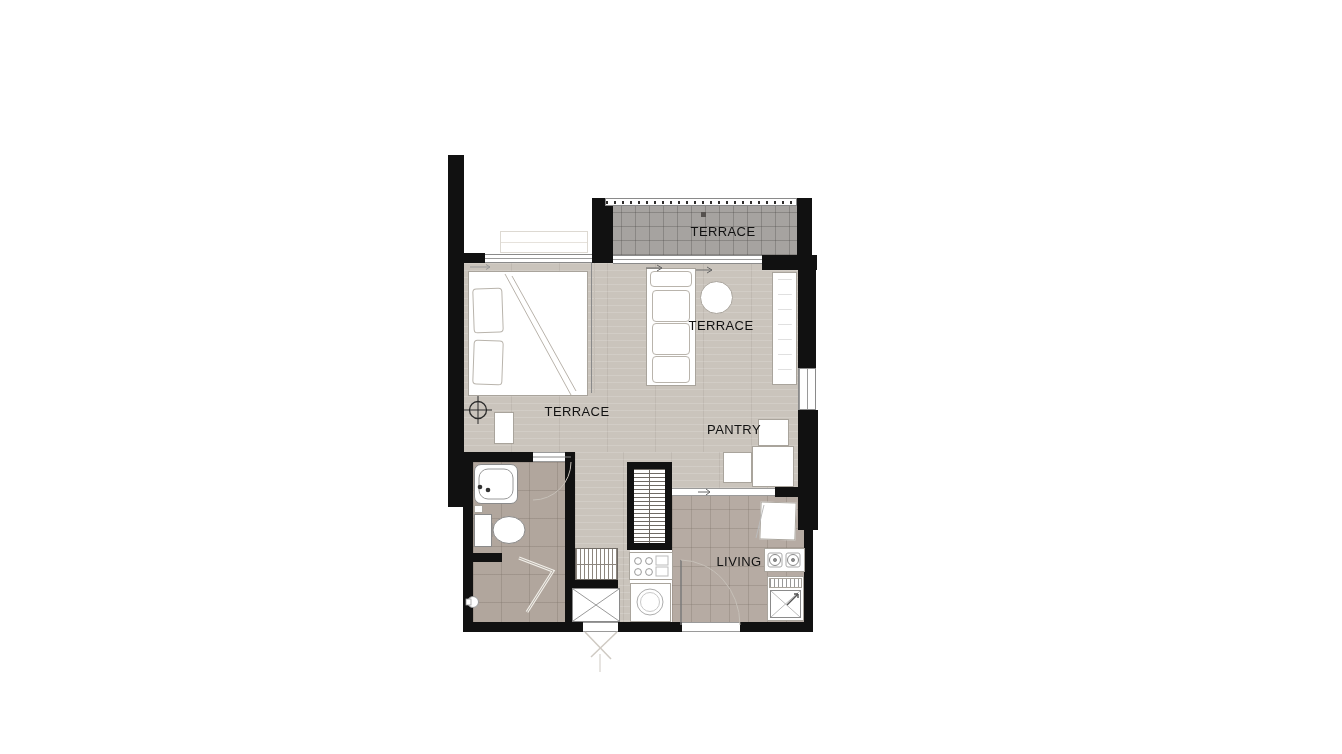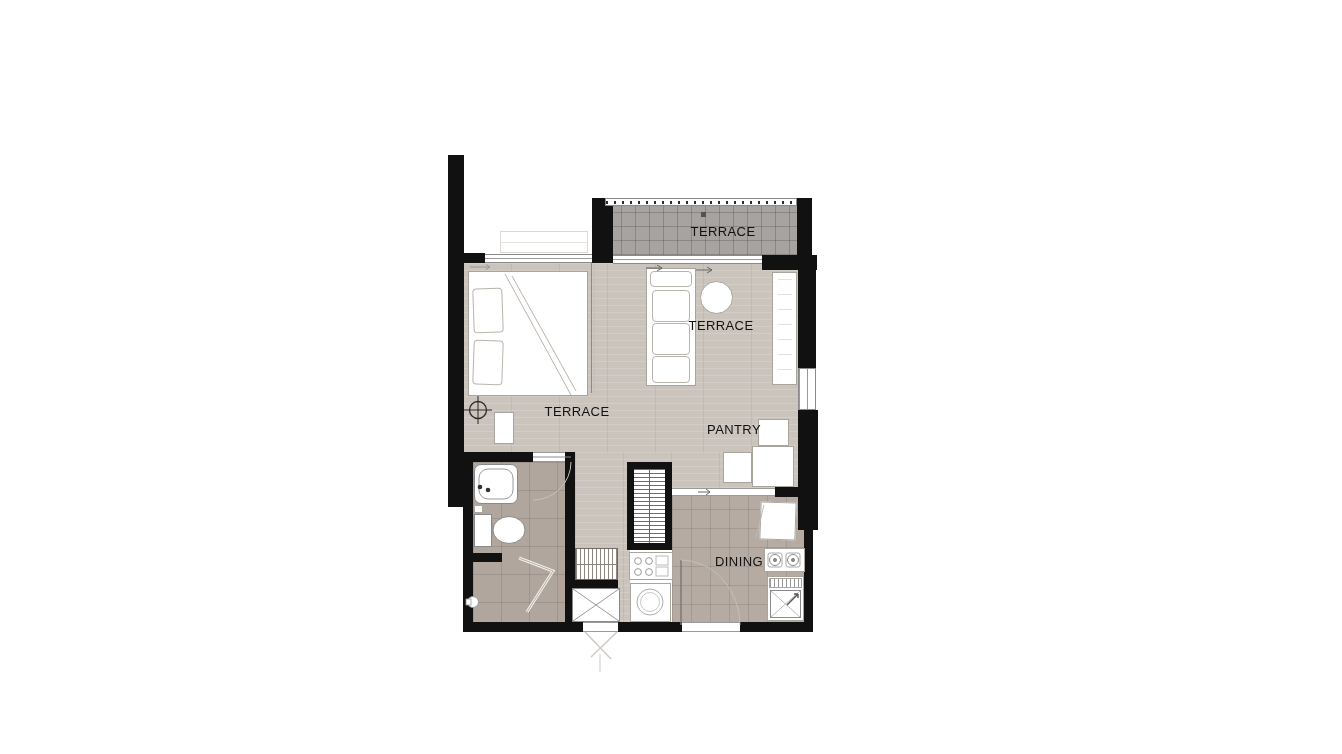--- a/index.html
+++ b/index.html
@@ -226,15 +226,15 @@
       <path d="M470,267 h20 m-4,-2.5 l4,2.5 l-4,2.5" stroke="#999"></path>
     </g>
 
     <rect x="701" y="212" width="5" height="5" fill="#55514e"></rect>
   </svg>
 
   <div class="abs roomlabel" style="left:723px;top:231px;">TERRACE</div>
   <div class="abs roomlabel" style="left:721px;top:325px;">TERRACE</div>
   <div class="abs roomlabel" style="left:577px;top:411px;">TERRACE</div>
   <div class="abs roomlabel" style="left:734px;top:429px;">PANTRY</div>
-  <div class="abs roomlabel" style="left:739px;top:561px;">DINING</div>
+  <div class="abs roomlabel" style="left:739px;top:561px;">LIVING</div>
 
 </div>
 
 </body></html>

